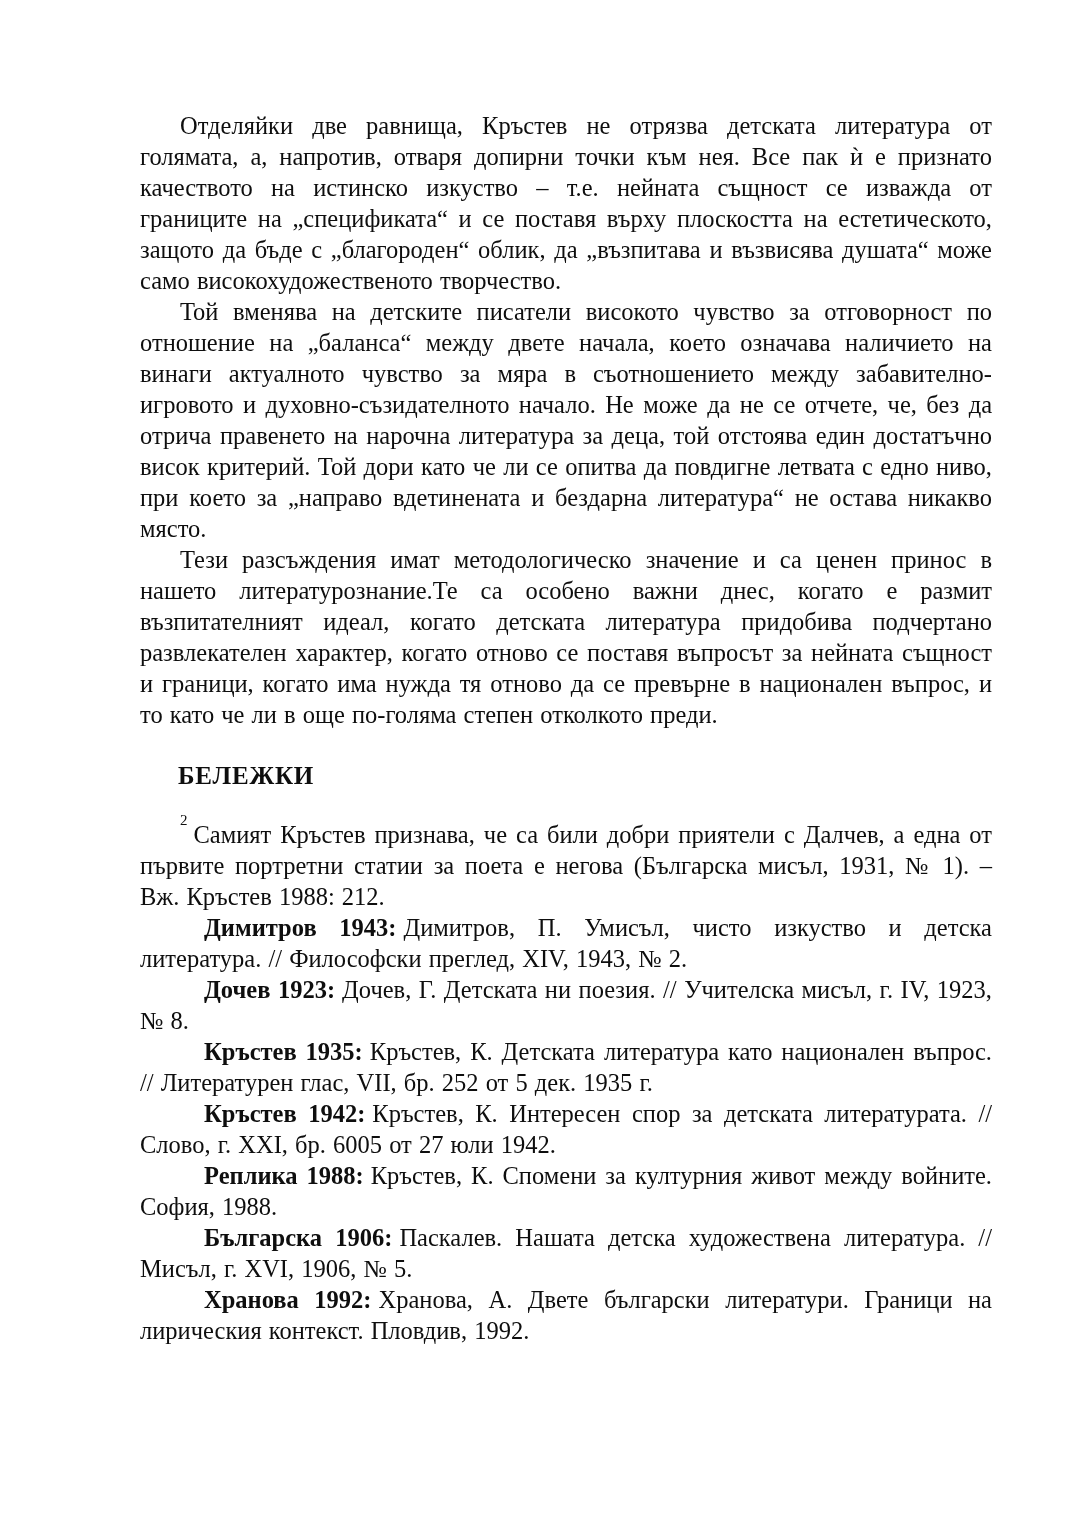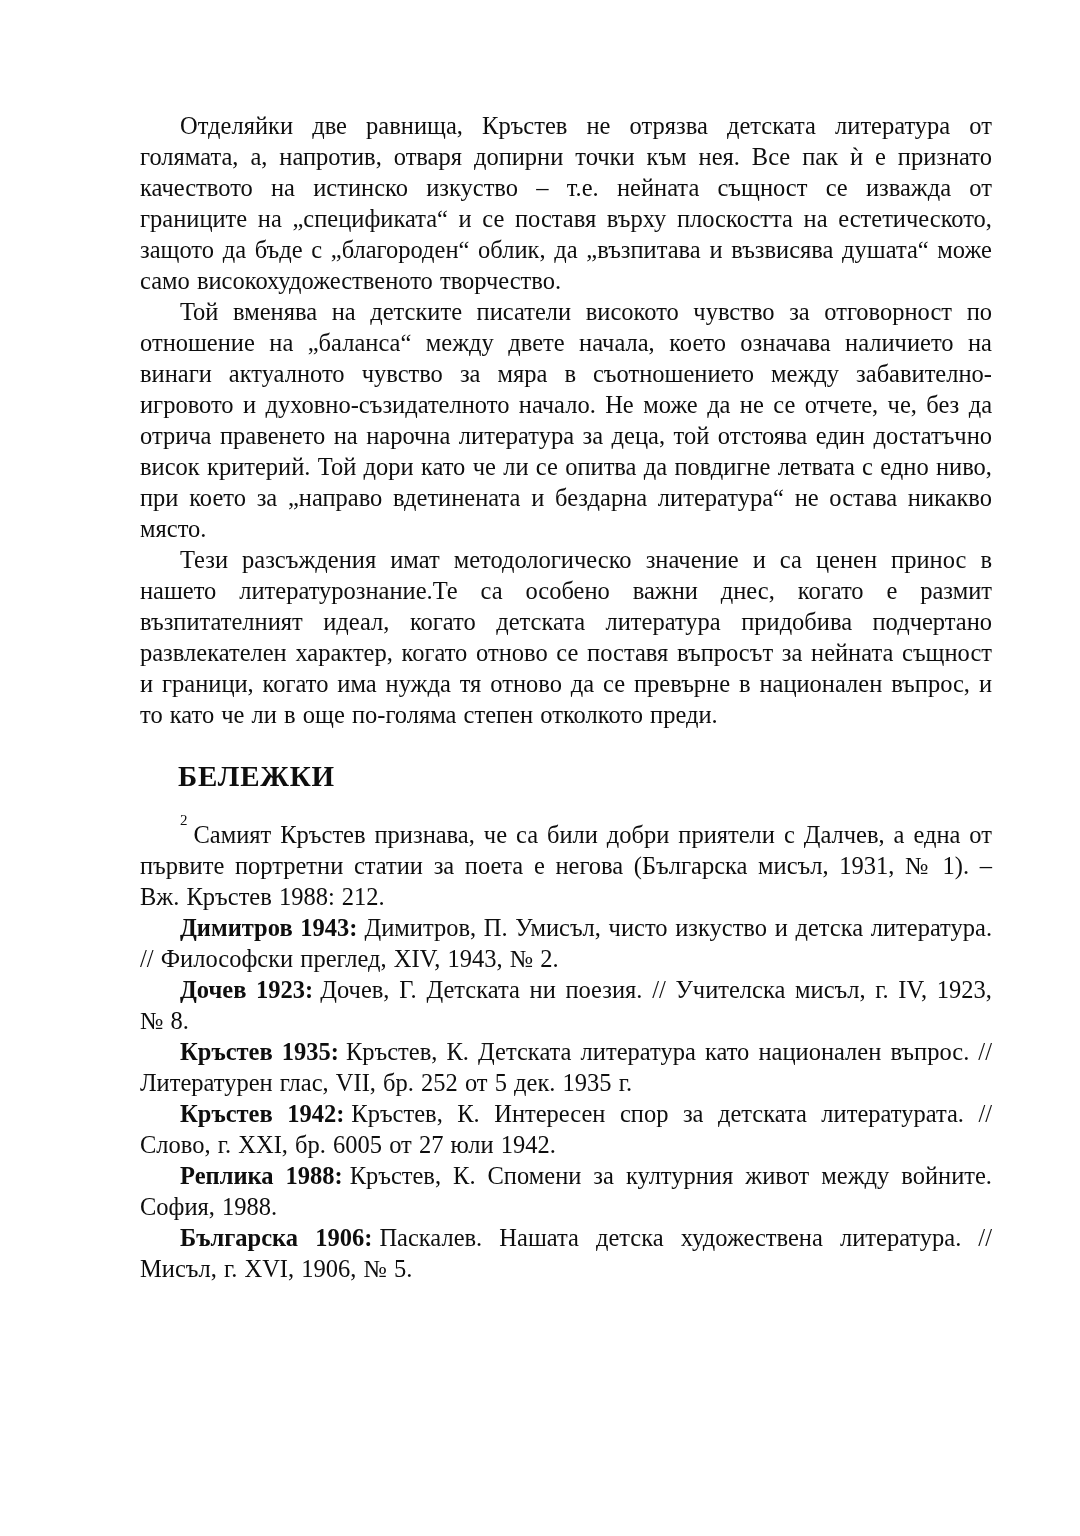--- a/index.html
+++ b/index.html
@@ -25,36 +25,37 @@
   .para {
     margin: 0;
     font-size: 24.5px;
     line-height: 31px;
     text-align: justify;
     text-indent: 40px;
     word-spacing: 1px;
   }
   .heading {
     margin: 31px 0 23px 0;
-    font-size: 29px;
+    font-size: 25px;
     line-height: 30px;
     font-weight: bold;
     letter-spacing: 0.8px;
     text-indent: 38px;
   }
   .fn-marker {
     font-size: 15px;
     font-weight: normal;
     position: relative;
     top: -9px;
     margin-right: 6px;
   }
   .bib-label {
     font-weight: bold;
     margin-right: 7px;
+    margin-left: 24px;
   }
   .page-number {
     position: absolute;
     left: 199px;
     top: 1399px;
     font-size: 24px;
     line-height: 30px;
     font-family: Liberation Mono, monospace;
   }
 </style>
@@ -72,17 +73,18 @@
 
     <p class="para"><sup class="fn-marker">2</sup><span>Самият Кръстев признава, че са били добри приятели с Далчев, а една от първите портретни статии за поета е негова (Българска мисъл, 1931, № 1). – Вж. Кръстев 1988: 212.</span></p>
 
 
     <p class="para"><b class="bib-label">Димитров 1943:</b><span>Димитров, П. Умисъл, чисто изкуство и детска литература. // Философски преглед, XIV, 1943, № 2.</span></p>
     <p class="para"><b class="bib-label">Дочев 1923:</b><span>Дочев, Г. Детската ни поезия. // Учителска мисъл, г. IV, 1923, № 8.</span></p>
     <p class="para"><b class="bib-label">Кръстев 1935:</b><span>Кръстев, К. Детската литература като национален въпрос. // Литературен глас, VII, бр. 252 от 5 дек. 1935 г.</span></p>
     <p class="para"><b class="bib-label">Кръстев 1942:</b><span>Кръстев, К. Интересен спор за детската литературата. // Слово, г. XXI, бр. 6005 от 27 юли 1942.</span></p>
     <p class="para"><b class="bib-label">Реплика 1988:</b><span>Кръстев, К. Спомени за културния живот между войните. София, 1988.</span></p>
     <p class="para"><b class="bib-label">Българска 1906:</b><span>Паскалев. Нашата детска художествена литература. // Мисъл, г. XVI, 1906, № 5.</span></p>
+    <p class="para"><b class="bib-label">Хранова 1992:</b><span>Хранова, А. Двете български литератури. Граници на лирическия контекст. Пловдив, 1992.</span></p>
 
   </div>
 
   <div class="page-number">194</div>
 </div>
 
 </body></html>

